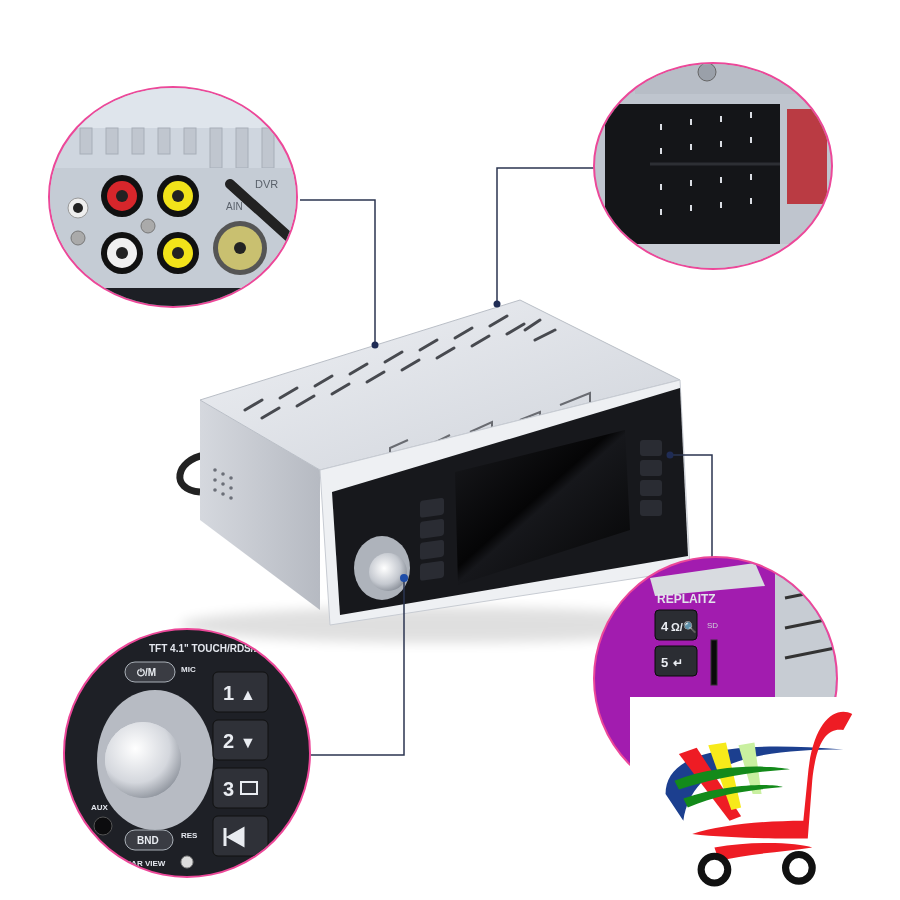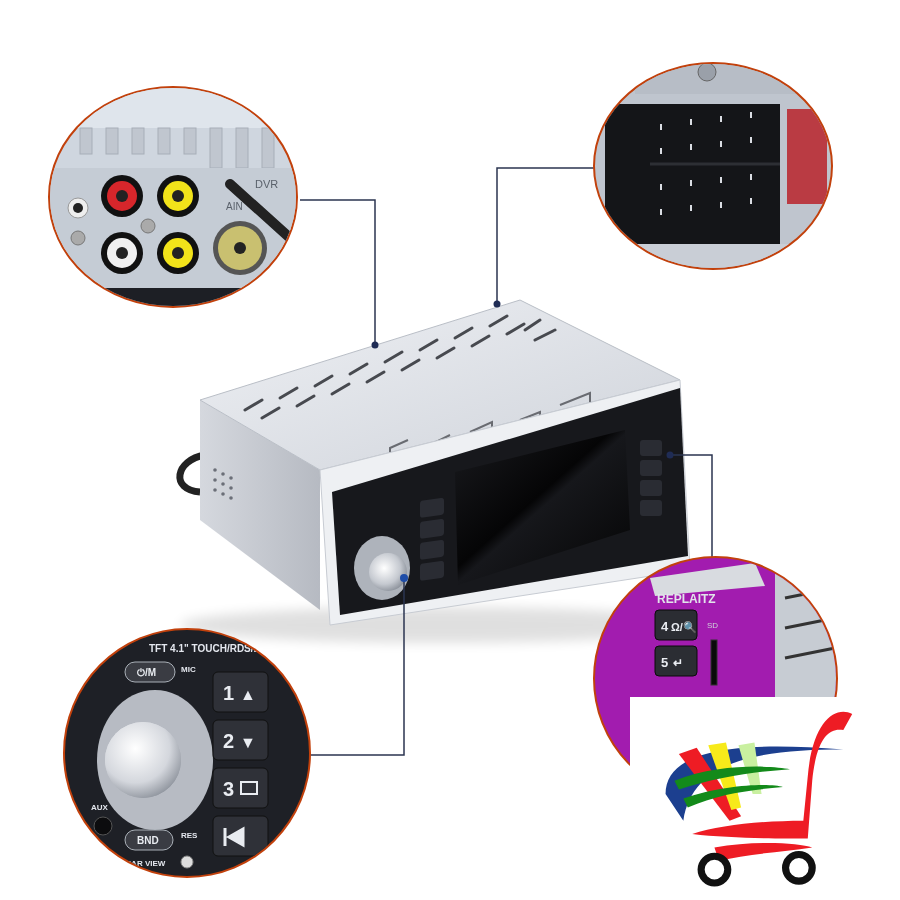--- a/index.html
+++ b/index.html
@@ -1,18 +1,18 @@
 <!DOCTYPE html>
 <html><head>
 <meta charset="utf-8">
 <style>
   html,body{margin:0;padding:0;}
   body{width:900px;height:900px;background:#ffffff;position:relative;overflow:hidden;font-family:"Liberation Sans",sans-serif;}
   .abs{position:absolute;}
-  .callout{position:absolute;border-radius:50%;border:2px solid #c2410c;overflow:hidden;box-sizing:border-box;}
+  .callout{position:absolute;border-radius:50%;border:2px solid #ec4899;overflow:hidden;box-sizing:border-box;}
   
   .unit{position:absolute;left:0;top:0;width:900px;height:900px;}
   .btn-label{fill:#e9ecf1;font-family:"Liberation Sans",sans-serif;font-weight:bold;}
   .small-label{fill:#e4e7ee;font-family:"Liberation Sans",sans-serif;font-weight:bold;}
 </style>
 </head>
 <body>
 
 <svg class="unit" viewBox="0 0 900 900" width="900" height="900">
   <defs>

